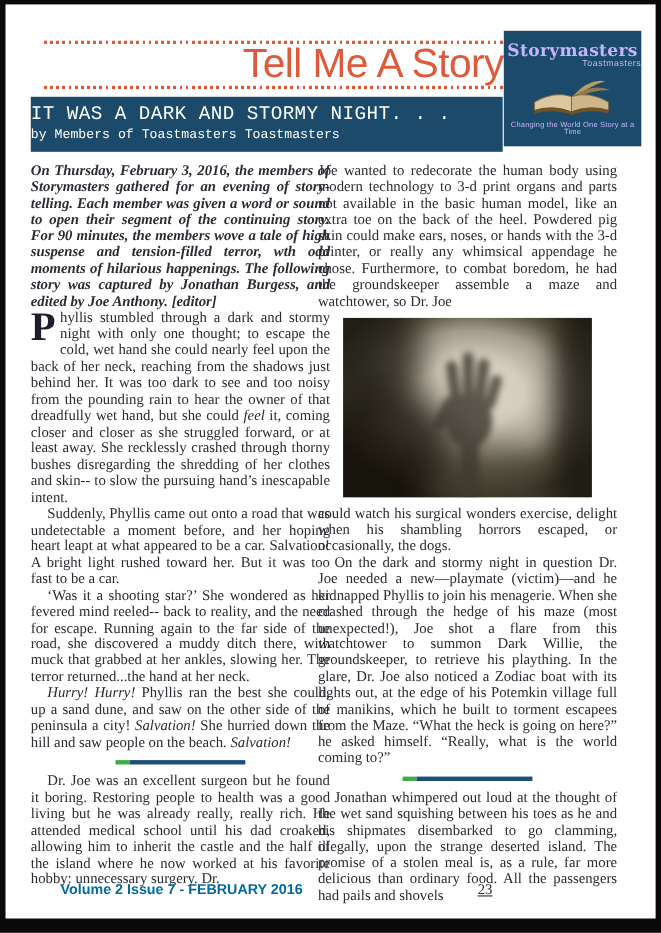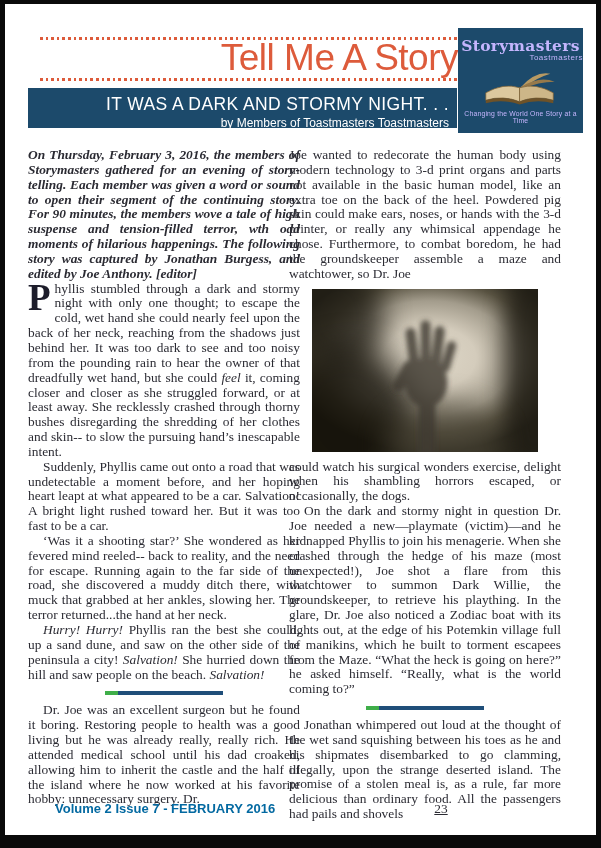--- a/index.html
+++ b/index.html
@@ -17,23 +17,23 @@
 
   
   .dotted{position:absolute;height:3px;
           background:repeating-linear-gradient(90deg,var(--accent) 0 2.5px,transparent 2.5px 5.6px);}
   .dotted-top{left:35px;top:33px;width:418px;}
   .dotted-bottom{left:35px;top:74px;width:418px;}
   .main-title{position:absolute;left:35px;top:34px;width:418px;height:40px;
               font-family:"Liberation Sans","DejaVu Sans",sans-serif;
               font-size:37px;font-weight:400;letter-spacing:-0.5px;
               color:var(--accent);text-align:right;line-height:40px;}
-  .banner{position:absolute;left:23px;top:84px;width:429px;height:40px;
-          background:var(--banner);color:#fff;text-align:right;
-          font-family:Liberation Sans, sans-serif;
+  .banner{position:absolute;left:23px;top:84px;width:429px;height:50px;
+          background:var(--banner);color:#fff;text-align:left;
+          font-family:Liberation Mono, monospace;
           padding:6px 8px 0 0;}
   .banner-title{font-size:17.5px;letter-spacing:0.4px;font-weight:400;}
   .banner-byline{font-size:12px;margin-top:1px;font-weight:400;}
 
   .logo{position:absolute;left:453px;top:24px;width:125px;height:105px;
         background:var(--banner);color:#c4b5fd;overflow:hidden;}
   .logo-name{font-family:"DejaVu Serif","Liberation Serif",serif;
              font-weight:700;font-size:15.5px;text-align:center;margin-top:8px;letter-spacing:0.3px;}
   .logo-subname{font-family:"Liberation Sans",sans-serif;font-size:8px;
                 text-align:right;padding-right:0;margin-top:-2px;letter-spacing:0.5px;}

